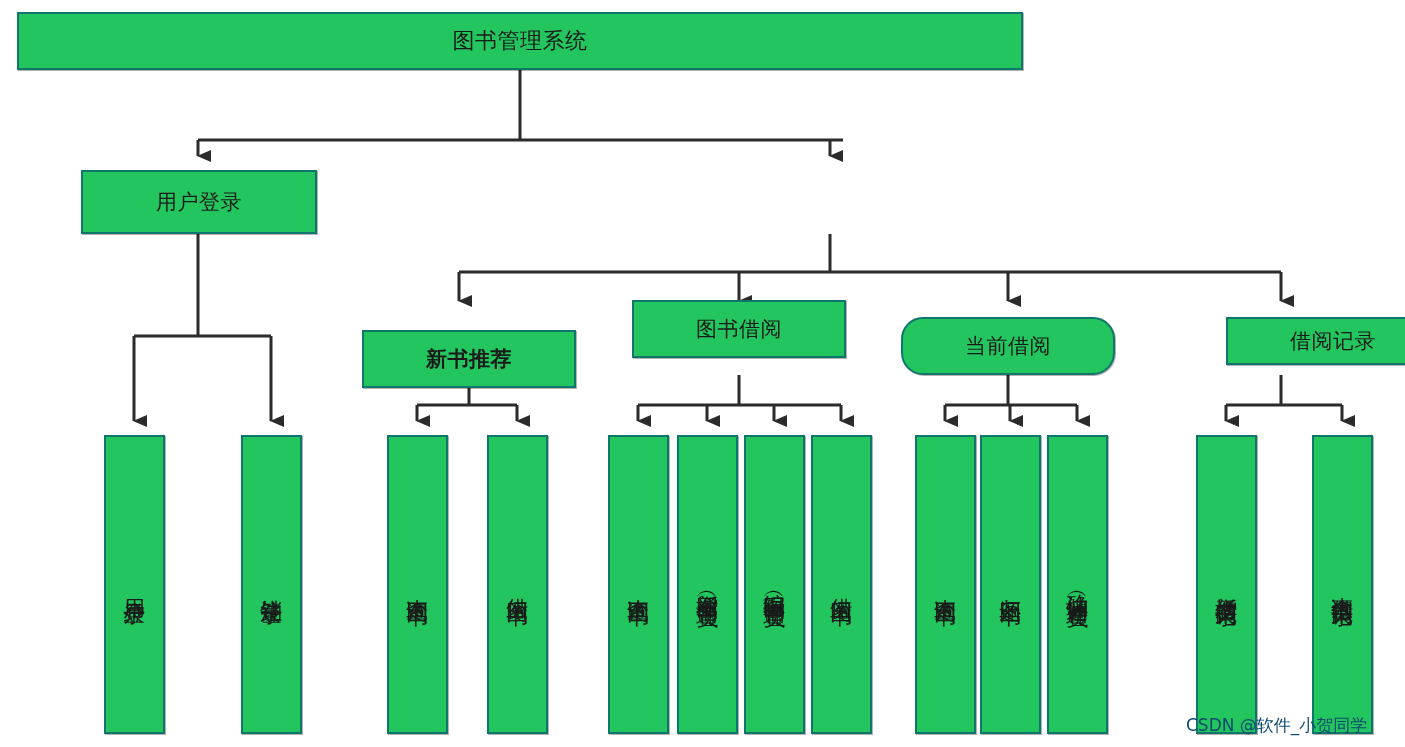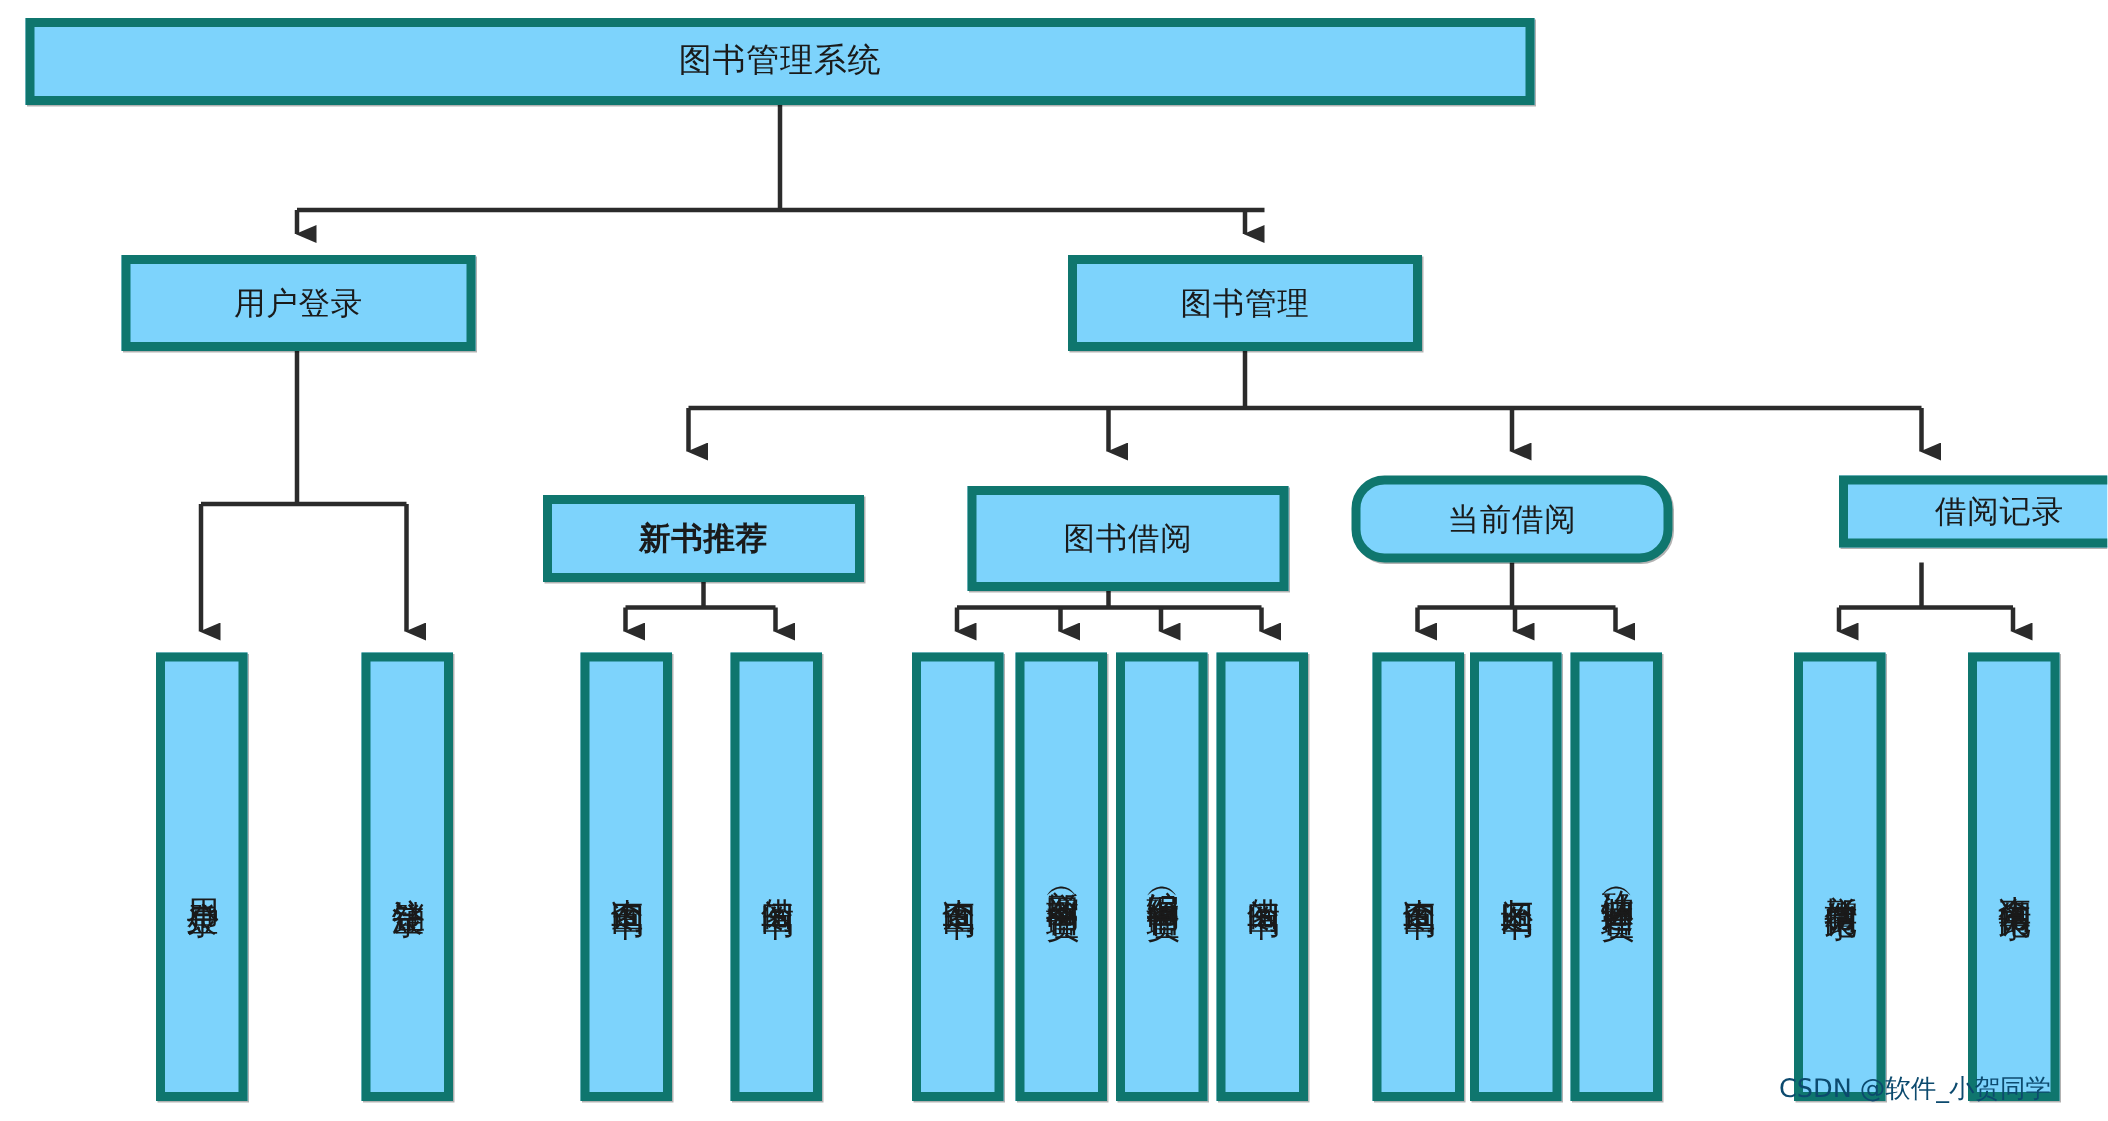--- a/index.html
+++ b/index.html
@@ -19,22 +19,22 @@
     position: absolute;
     left: 0;
     top: 0;
     width: 1405px;
     height: 747px;
     pointer-events: none;
   }
   .node {
     position: absolute;
     box-sizing: border-box;
-    border: 6px solid #0f766e;
-    background: #7dd3fc;
+    border: 2px solid #0f766e;
+    background: #22c55e;
     color: #1a1a1a;
     display: flex;
     align-items: center;
     justify-content: center;
     text-align: center;
     box-shadow: 1px 1px 0 rgba(0,0,0,0.30);
   }
   .node .lbl {
     display: block;
     line-height: 1.18;
@@ -127,28 +127,25 @@
     </g>
   </svg>
 
   <div class="node h root" style="left:17px; top:12px; width:1006px; height:58px;">
     <span class="lbl">图书管理系统</span>
   </div>
 
   <div class="node h" style="left:81px; top:170px; width:236px; height:64px;">
     <span class="lbl">用户登录</span>
   </div>
-  <div class="node h" style="left:712px; top:170px; width:236px; height:64px;">
-    <span class="lbl">图书管理</span>
-  </div>
 
   <div class="node h" style="left:362px; top:330px; width:214px; height:58px;font-weight:bold;">
     <span class="lbl">新书推荐</span>
   </div>
-  <div class="node h" style="left:632px; top:324px; width:214px; height:70px;margin-left:13px;">
+  <div class="node h" style="left:632px; top:300px; width:214px; height:58px;">
     <span class="lbl">图书借阅</span>
   </div>
   <div class="node h" style="left:901px; top:317px; width:214px; height:58px;border-radius:22px;">
     <span class="lbl">当前借阅</span>
   </div>
   <div class="node h" style="left:1226px; top:317px; width:214px; height:48px;">
     <span class="lbl">借阅记录</span>
   </div>
 
   <div class="node v" style="left:104px; top:435px; width:61px; height:299px;">

